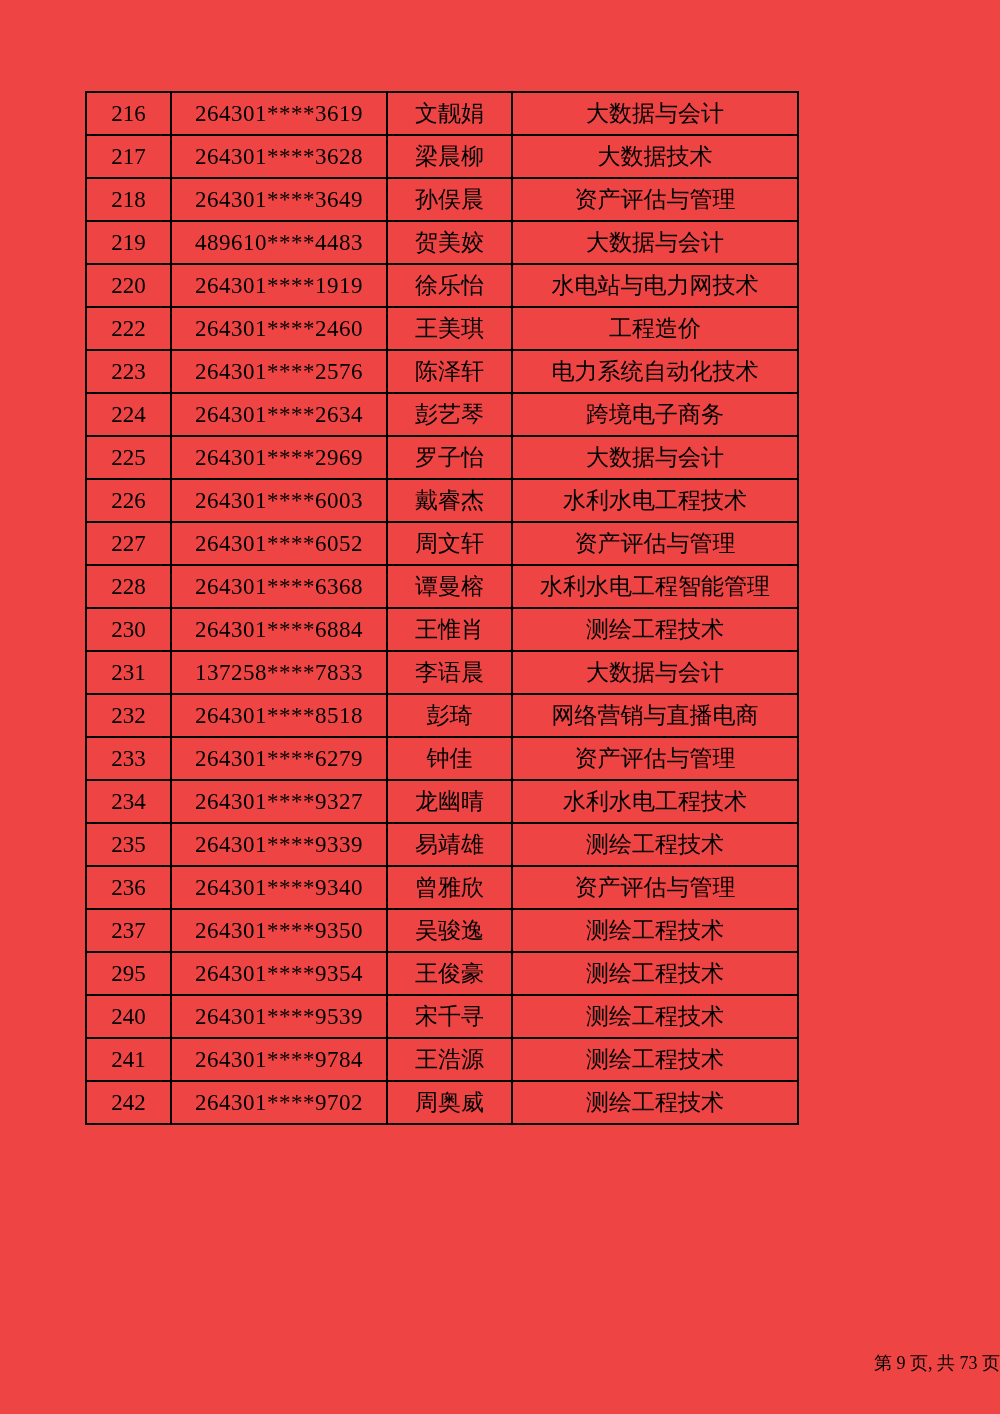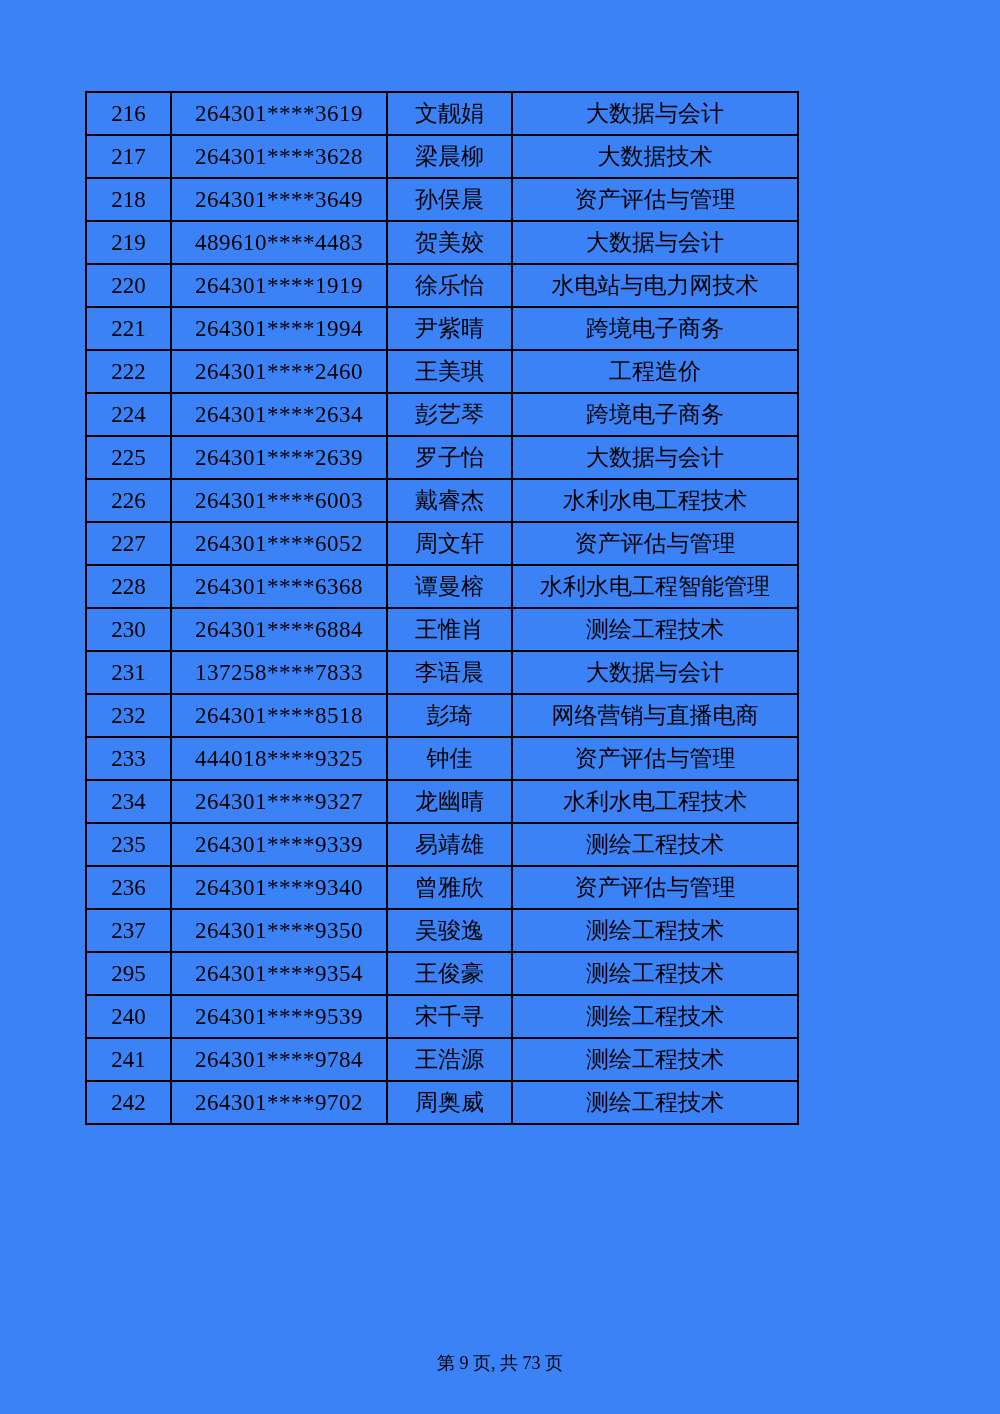--- a/index.html
+++ b/index.html
@@ -4,21 +4,21 @@
 <style>
   html, body {
     margin: 0;
     padding: 0;
     background: #ffffff;
   }
   .page {
     position: relative;
     width: 1000px;
     height: 1414px;
-    background: #3b82f6;
+    background: #ef4444;
     font-family: "Liberation Serif", "DejaVu Serif", serif;
     color: #000000;
     overflow: hidden;
   }
   table.roster {
     position: absolute;
     left: 85px;
     top: 91px;
     width: 704px;
     border-collapse: collapse;
@@ -37,21 +37,21 @@
   }
   td.col-no    { width: 83px;  }
   td.col-id    { width: 214px; letter-spacing: 0.5px; }
   td.col-name  { width: 123px; }
   td.col-major { width: 284px; }
   .page-footer {
     position: absolute;
     left: 0;
     top: 1351px;
     width: 100%;
-    text-align: center;
+    text-align: right;
     font-size: 18px;
     color: #000000;
   }
 </style>
 </head>
 <body>
 
 <div class="page">
 
   <table class="roster">
@@ -80,40 +80,40 @@
     <td class="col-name">贺美姣</td>
     <td class="col-major">大数据与会计</td>
   </tr>
         <tr>
     <td class="col-no">220</td>
     <td class="col-id">264301****1919</td>
     <td class="col-name">徐乐怡</td>
     <td class="col-major">水电站与电力网技术</td>
   </tr>
         <tr>
-    <td class="col-no">221</td>
-    <td class="col-id">264301****1994</td>
-    <td class="col-name">尹紫晴</td>
-    <td class="col-major">跨境电子商务</td>
-  </tr>
-        <tr>
     <td class="col-no">222</td>
     <td class="col-id">264301****2460</td>
     <td class="col-name">王美琪</td>
     <td class="col-major">工程造价</td>
   </tr>
         <tr>
+    <td class="col-no">223</td>
+    <td class="col-id">264301****2576</td>
+    <td class="col-name">陈泽轩</td>
+    <td class="col-major">电力系统自动化技术</td>
+  </tr>
+        <tr>
     <td class="col-no">224</td>
     <td class="col-id">264301****2634</td>
     <td class="col-name">彭艺琴</td>
     <td class="col-major">跨境电子商务</td>
   </tr>
         <tr>
     <td class="col-no">225</td>
-    <td class="col-id">264301****2639</td>
+    <td class="col-id">264301****2969</td>
     <td class="col-name">罗子怡</td>
     <td class="col-major">大数据与会计</td>
   </tr>
         <tr>
     <td class="col-no">226</td>
     <td class="col-id">264301****6003</td>
     <td class="col-name">戴睿杰</td>
     <td class="col-major">水利水电工程技术</td>
   </tr>
         <tr>
@@ -141,21 +141,21 @@
     <td class="col-major">大数据与会计</td>
   </tr>
         <tr>
     <td class="col-no">232</td>
     <td class="col-id">264301****8518</td>
     <td class="col-name">彭琦</td>
     <td class="col-major">网络营销与直播电商</td>
   </tr>
         <tr>
     <td class="col-no">233</td>
-    <td class="col-id">444018****9325</td>
+    <td class="col-id">264301****6279</td>
     <td class="col-name">钟佳</td>
     <td class="col-major">资产评估与管理</td>
   </tr>
         <tr>
     <td class="col-no">234</td>
     <td class="col-id">264301****9327</td>
     <td class="col-name">龙幽晴</td>
     <td class="col-major">水利水电工程技术</td>
   </tr>
         <tr>

